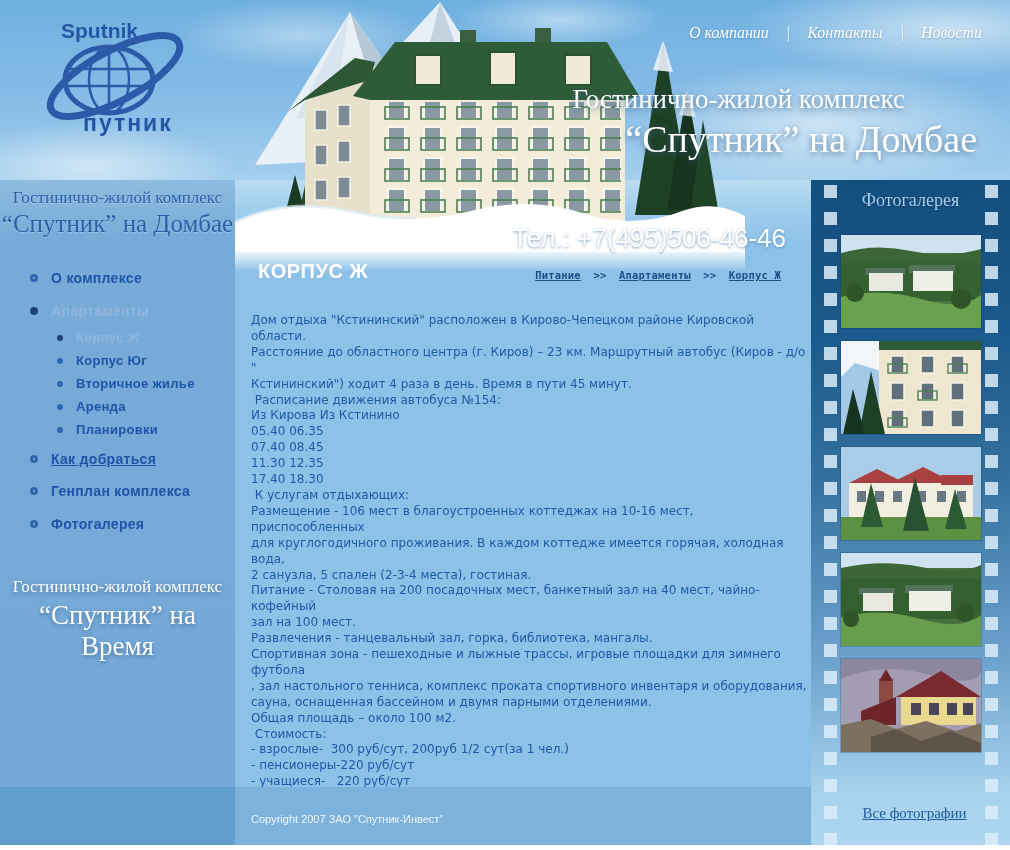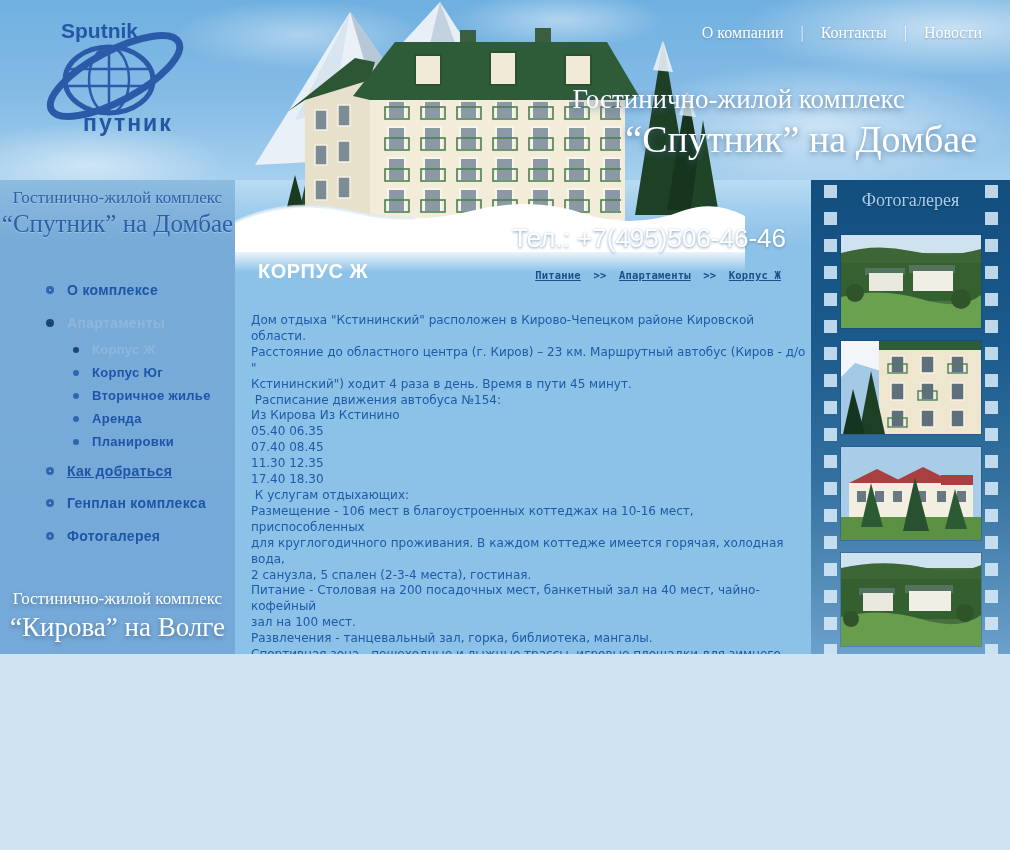--- a/index.html
+++ b/index.html
@@ -1,17 +1,17 @@
 <!DOCTYPE html>
 <html><head>
 <meta charset="utf-8">
 <style>
   * { margin:0; padding:0; box-sizing:border-box; }
   body { background:#cfe3f2; font-family:"Liberation Sans",sans-serif; }
-  .page { position:relative; width:1010px; height:654px; overflow:hidden; background:#ec4899; margin:0 auto; }
+  .page { position:relative; width:1010px; height:850px; overflow:hidden; background:#ec4899; margin:0 auto; }
 
   
   .sky { position:absolute; left:0; top:0; width:1010px; height:182px;
     background:
       radial-gradient(ellipse 280px 90px at 820px 125px, rgba(255,255,255,.55), rgba(255,255,255,0) 70%),
       radial-gradient(ellipse 200px 60px at 90px 165px, rgba(255,255,255,.5), rgba(255,255,255,0) 70%),
       radial-gradient(ellipse 300px 70px at 950px 28px, rgba(255,255,255,.6), rgba(255,255,255,0) 70%),
       radial-gradient(ellipse 180px 50px at 300px 35px, rgba(255,255,255,.4), rgba(255,255,255,0) 70%),
       radial-gradient(ellipse 150px 40px at 560px 20px, rgba(255,255,255,.45), rgba(255,255,255,0) 70%),
       linear-gradient(180deg,#6fb0e0 0%,#86bce6 55%,#a6d0ee 100%);
@@ -29,36 +29,36 @@
   .perf.l { left:13px; } .perf.r { right:12px; }
 
   
   .scene { position:absolute; left:235px; top:0; width:510px; height:272px; z-index:2; pointer-events:none; }
 
   
   .logo { position:absolute; left:35px; top:16px; width:170px; height:122px; z-index:5; cursor:pointer; }
 
   
   .topnav { position:absolute; top:24px; right:28px; z-index:5; color:#fff;
-    font-family:"Liberation Serif",serif; font-size:16px; text-shadow:0 1px 2px rgba(70,110,150,.5); }
+    font-family:"Liberation Serif",serif; font-size:16px; text-shadow:0 1px 2px rgba(70,110,150,.5);font-style:italic; }
   .topnav a { color:#fff; text-decoration:none; cursor:pointer; }
   .topnav .sep { margin:0 13px; opacity:.9; }
   .htitle { position:absolute; top:84px; right:33px; z-index:5; text-align:right; color:#fff;
     font-family:"Liberation Serif",serif; text-shadow:0 2px 6px rgba(60,100,140,.8); }
   .htitle .l1 { font-size:27px; padding-right:72px; }
   .htitle .l2 { font-size:38px; margin-top:2px; }
   .phone { position:absolute; top:223px; right:224px; z-index:5; color:#fff;
     font-family:Liberation Sans, sans-serif; font-size:26px; text-shadow:0 1px 3px rgba(90,130,170,.8); }
 
   
   .sb-title { margin-top:8px; text-align:center; color:#2d5fa6; font-family:"Liberation Serif",serif;
     text-shadow:0 1px 1px rgba(255,255,255,.3); }
   .sb-title .l1 { font-size:17px; }
   .sb-title .l2 { font-size:25px; margin-top:2px; }
-  .menu { margin-top:44px; padding-left:46px; }
+  .menu { margin-top:32px; padding-left:30px; }
   .mi { display:flex; align-items:center; gap:13px; cursor:pointer; font-weight:bold;
     color:#1d55a8; font-size:14px; letter-spacing:.3px; height:15px; }
   .mi .bullet { width:8px; height:8px; border-radius:50%; border:3px solid #2e66b0;
     background:#a6c8e8; flex:none; box-shadow:inset 0 1px 1px rgba(0,0,0,.18); }
   .mi.sub { margin-left:27px; font-size:13px; }
   .mi.sub .bullet { width:6px; height:6px; }
   .mi.active { color:#8fb6dd; }
   .mi.active .bullet { border-color:#1c4476; background:radial-gradient(circle,#1c4476 0 2px,#c0d8ee 2.6px); }
   .mb18{margin-bottom:18px;} .mb17{margin-bottom:17px;text-decoration:underline;} .mb14{margin-bottom:14px;}
   .mb12{margin-bottom:12px;} .mb8{margin-bottom:8px;}
@@ -225,21 +225,21 @@
         <span>Генплан комплекса</span>
       </div>
       <div class="mi">
         <span class="bullet"></span>
         <span>Фотогалерея</span>
       </div>
     </div>
 
     <div class="promo promo2">
       <div class="p-l1">Гостинично-жилой комплекс</div>
-      <div class="p-l2">“Кирова” на Волге</div>
+      <div class="p-l2">“Спутник” на Время</div>
     </div>
   </div>
 
   <div class="content">
     <div class="chead">
       <div class="heading">КОРПУС Ж</div>
       <div class="crumbs">
         <a>Питание</a>
         <span class="bsep">&gt;&gt;</span>
         <a>Апартаменты</a>

